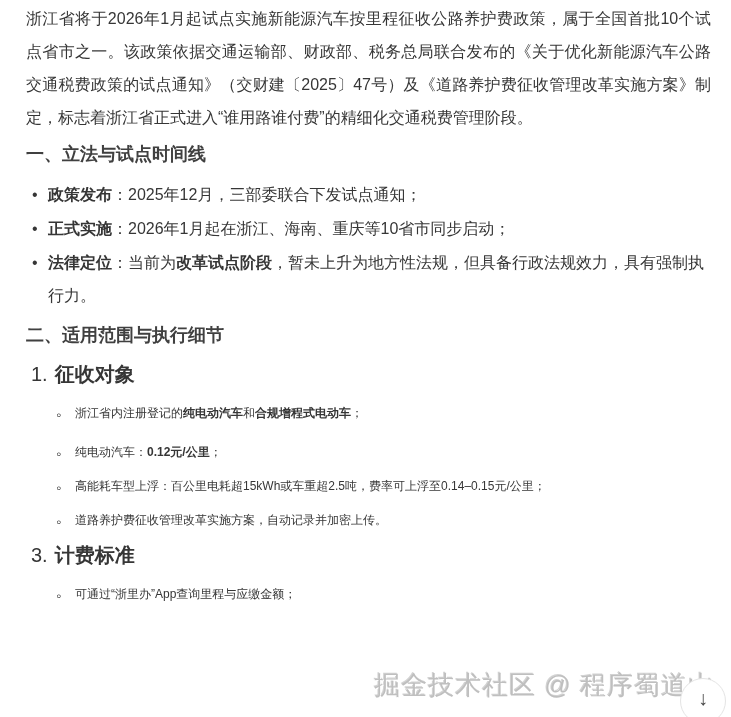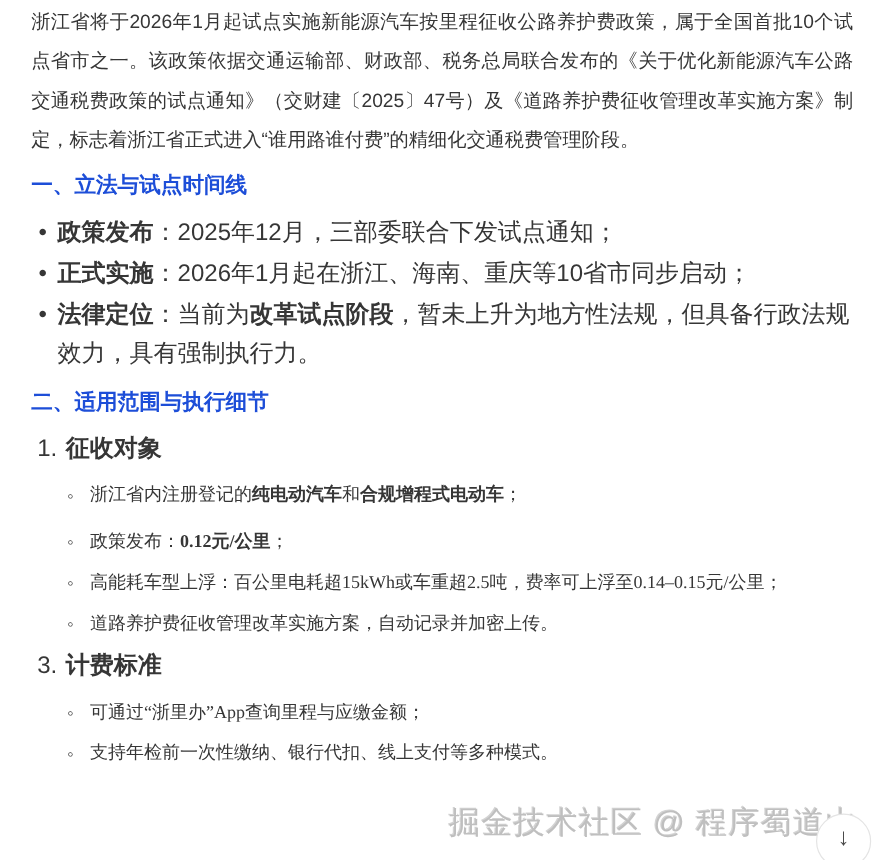--- a/index.html
+++ b/index.html
@@ -7,36 +7,36 @@
     position:relative;
     width:731px;height:717px;
     overflow:hidden;
     background:#ffffff;
     color:#363636;
     font-family:"Liberation Sans","DejaVu Sans",sans-serif;
     padding:2px 20px 0 26px;
     box-sizing:border-box;
   }
   p.intro{margin:0;font-size:16px;line-height:33px;text-align:justify;}
-  h2.sec{font-size:18px;line-height:25px;font-weight:700;color:#1d4ed8;margin:8px 0 0 0;}
+  h2.sec{font-size:18px;line-height:25px;font-weight:700;color:#404040;margin:8px 0 0 0;}
   h2.sec.second{margin-top:11px;}
 
   ul.bullets{list-style:none;margin:11px 0 0 0;padding:0;}
-  ul.bullets>li{position:relative;padding-left:22px;font-size:20px;line-height:33px;margin-bottom:1px;}
+  ul.bullets>li{position:relative;padding-left:22px;font-size:16px;line-height:33px;margin-bottom:1px;}
   ul.bullets>li::before{content:"•";position:absolute;left:6px;top:0;color:#363636;}
 
   ol.nlist{list-style:none;margin:10px 0 0 0;padding:0 0 0 5px;}
   ol.nlist>li{margin-top:2px;}
   ol.nlist>li:first-child{margin-top:0;}
   .nrow{font-size:20px;line-height:33px;}
   .num{margin-right:7px;}
   .ntitle{font-weight:700;}
 
   ul.subs{list-style:none;margin:6px 0 2px 0;padding:0;}
-  ul.subs>li{position:relative;padding-left:44px;font-size:15px;line-height:33px;margin-bottom:1px;font-family:Liberation Serif, serif;}
+  ul.subs>li{position:relative;padding-left:44px;font-size:12px;line-height:33px;margin-bottom:1px;}
   ul.subs>li::before{content:"◦";position:absolute;left:25px;top:1px;font-size:15px;color:#3a3a3a;}
 
   .b{font-weight:700;}
 
   .watermark{
     position:absolute;right:16px;bottom:14px;
     font-size:26px;letter-spacing:1px;white-space:nowrap;
     color:#bfbfbf;
     text-shadow:1px 1px 0 #ffffff,-1px -1px 0 rgba(130,130,130,0.35);
     pointer-events:none;
@@ -71,32 +71,31 @@
     <li>
       <div class="nrow">
         <span class="num">1.</span><span class="ntitle">征收对象</span>
       </div>
       <ul class="subs">
         <li><span><span>浙江省内注册登记的</span><span class="b">纯电动汽车</span><span>和</span><span class="b">合规增程式电动车</span><span>；</span></span></li>
       </ul>
     </li>
     <li>
       <ul class="subs">
-        <li><span><span>政策发布：</span><span class="b">0.12元/公里</span><span>；</span></span></li>
+        <li><span><span>纯电动汽车：</span><span class="b">0.12元/公里</span><span>；</span></span></li>
         <li><span><span>高能耗车型上浮：百公里电耗超15kWh或车重超2.5吨，费率可上浮至0.14–0.15元/公里；</span></span></li>
         <li><span><span>道路养护费征收管理改革实施方案，自动记录并加密上传。</span></span></li>
       </ul>
     </li>
     <li>
       <div class="nrow">
         <span class="num">3.</span><span class="ntitle">计费标准</span>
       </div>
       <ul class="subs">
         <li><span><span>可通过“浙里办”App查询里程与应缴金额；</span></span></li>
-        <li><span><span>支持年检前一次性缴纳、银行代扣、线上支付等多种模式。</span></span></li>
       </ul>
     </li>
   </ol>
 
   <div class="watermark">掘金技术社区 @ 程序蜀道山</div>
 
   <button class="scroll-btn">
     <span class="arrow">↓</span>
   </button>
 

